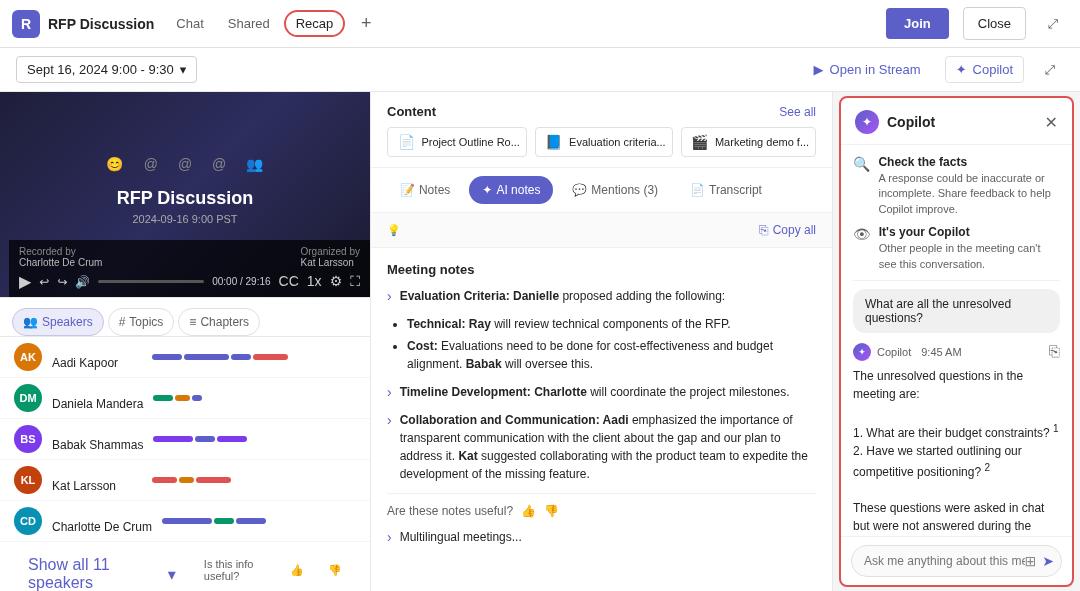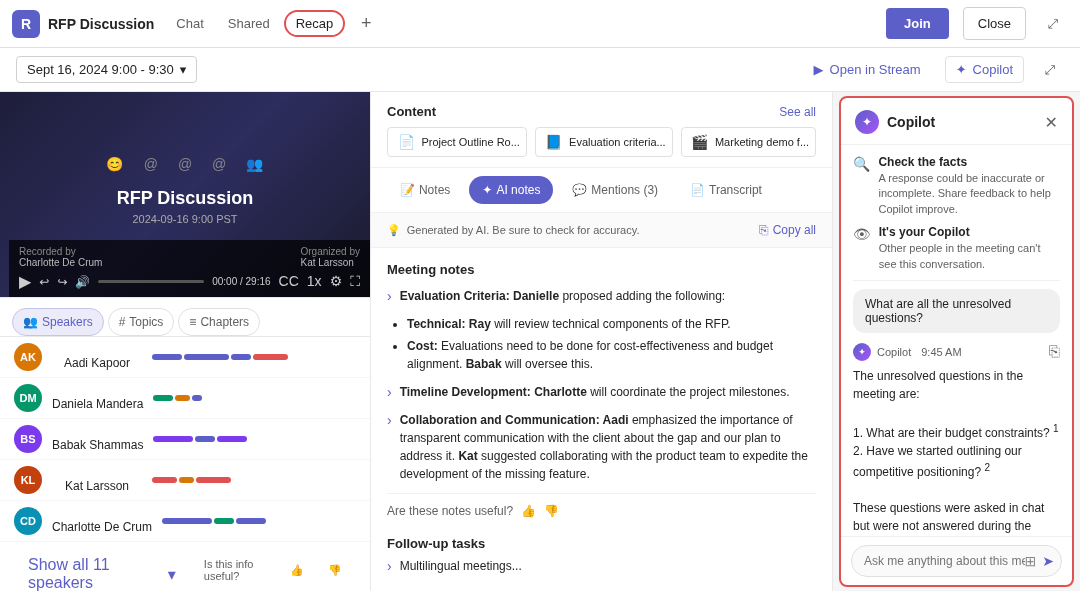--- a/index.html
+++ b/index.html
@@ -39,21 +39,21 @@
     .progress-bar-outer { flex: 1; height: 3px; background: #555; border-radius: 2px; }
     .progress-bar-inner { width: 0%; height: 3px; background: #5b5fc7; border-radius: 2px; }
     .time-text { font-size: 10px; color: #ccc; }
     .ctrl-icons { display: flex; gap: 8px; color: #ccc; font-size: 14px; margin-left: auto; }
 
     
     .speaker-panel { background: white; border-top: 1px solid #e8e8e8; }
     .speaker-tabs { display: flex; padding: 10px 12px 0; gap: 4px; border-bottom: 1px solid #e8e8e8; }
     .speaker-tab { display: flex; align-items: center; gap: 4px; padding: 6px 10px; font-size: 12px; color: #616161; cursor: pointer; border-radius: 16px; border: 1px solid #e0e0e0; }
     .speaker-tab.active { background: #ebebf9; color: #5b5fc7; border-color: #c5c5e8; font-weight: 500; }
-    .speakers-list { overflow-y: auto; max-height: 230px; text-align: center; }
+    .speakers-list { overflow-y: auto; max-height: 230px; }
     .speaker-row { display: flex; align-items: center; padding: 6px 14px; gap: 10px; border-bottom: 1px solid #f5f5f5; }
     .avatar { width: 28px; height: 28px; border-radius: 50%; display: flex; align-items: center; justify-content: center; font-size: 11px; font-weight: 600; color: white; flex-shrink: 0; }
     .speaker-name { font-size: 12px; color: #242424; min-width: 90px; margin-top: 12px; }
     .speaker-bars { flex: 1; display: flex; gap: 2px; align-items: center; flex-wrap: wrap; }
     .bar { height: 6px; border-radius: 3px; }
     .show-all { padding: 8px 14px; font-size: 16px; color: #5b5fc7; cursor: pointer; display: flex; align-items: center; gap: 16px; }
     .useful-row { padding: 0 14px 8px; font-size: 11px; color: #616161; display: flex; align-items: center; gap: 24px; }
 
     
     .center-panel { flex: 1; background: white; border-left: 1px solid #e8e8e8; border-right: 1px solid #e8e8e8; overflow-y: auto; }
@@ -298,21 +298,20 @@
       </div>
       <div class="notes-tab">
         <span>📄</span>
         <span>Transcript</span>
       </div>
     </div>
 
     <div class="ai-notice">
       <div class="ai-notice-text">
         <span>💡</span>
-        <span>Generated by AI. Be sure to check for accuracy.</span>
       </div>
       <div class="copy-all-btn">
         <span>⎘</span>
         <span>Copy all</span>
       </div>
     </div>
 
     <div class="notes-content">
       <div class="section-title">Meeting notes</div>
 
@@ -340,21 +339,20 @@
           <b>Collaboration and Communication: Aadi</b> emphasized the importance of transparent communication with the client about the gap and our plan to address it. <b>Kat</b> suggested collaborating with the product team to expedite the development of the missing feature.
         </div>
       </div>
 
       <div class="useful-note-row">
         <span>Are these notes useful?</span>
         <span style="cursor:pointer;">👍</span>
         <span style="cursor:pointer;">👎</span>
       </div>
 
-      <div class="followup-title">Follow-up tasks</div>
       <div class="note-item">
         <span class="note-arrow">›</span>
         <div class="note-text">Multilingual meetings...</div>
       </div>
     </div>
   </div>
 
   <div class="right-panel">
     <div class="copilot-header">
       <div class="copilot-logo">✦</div>

